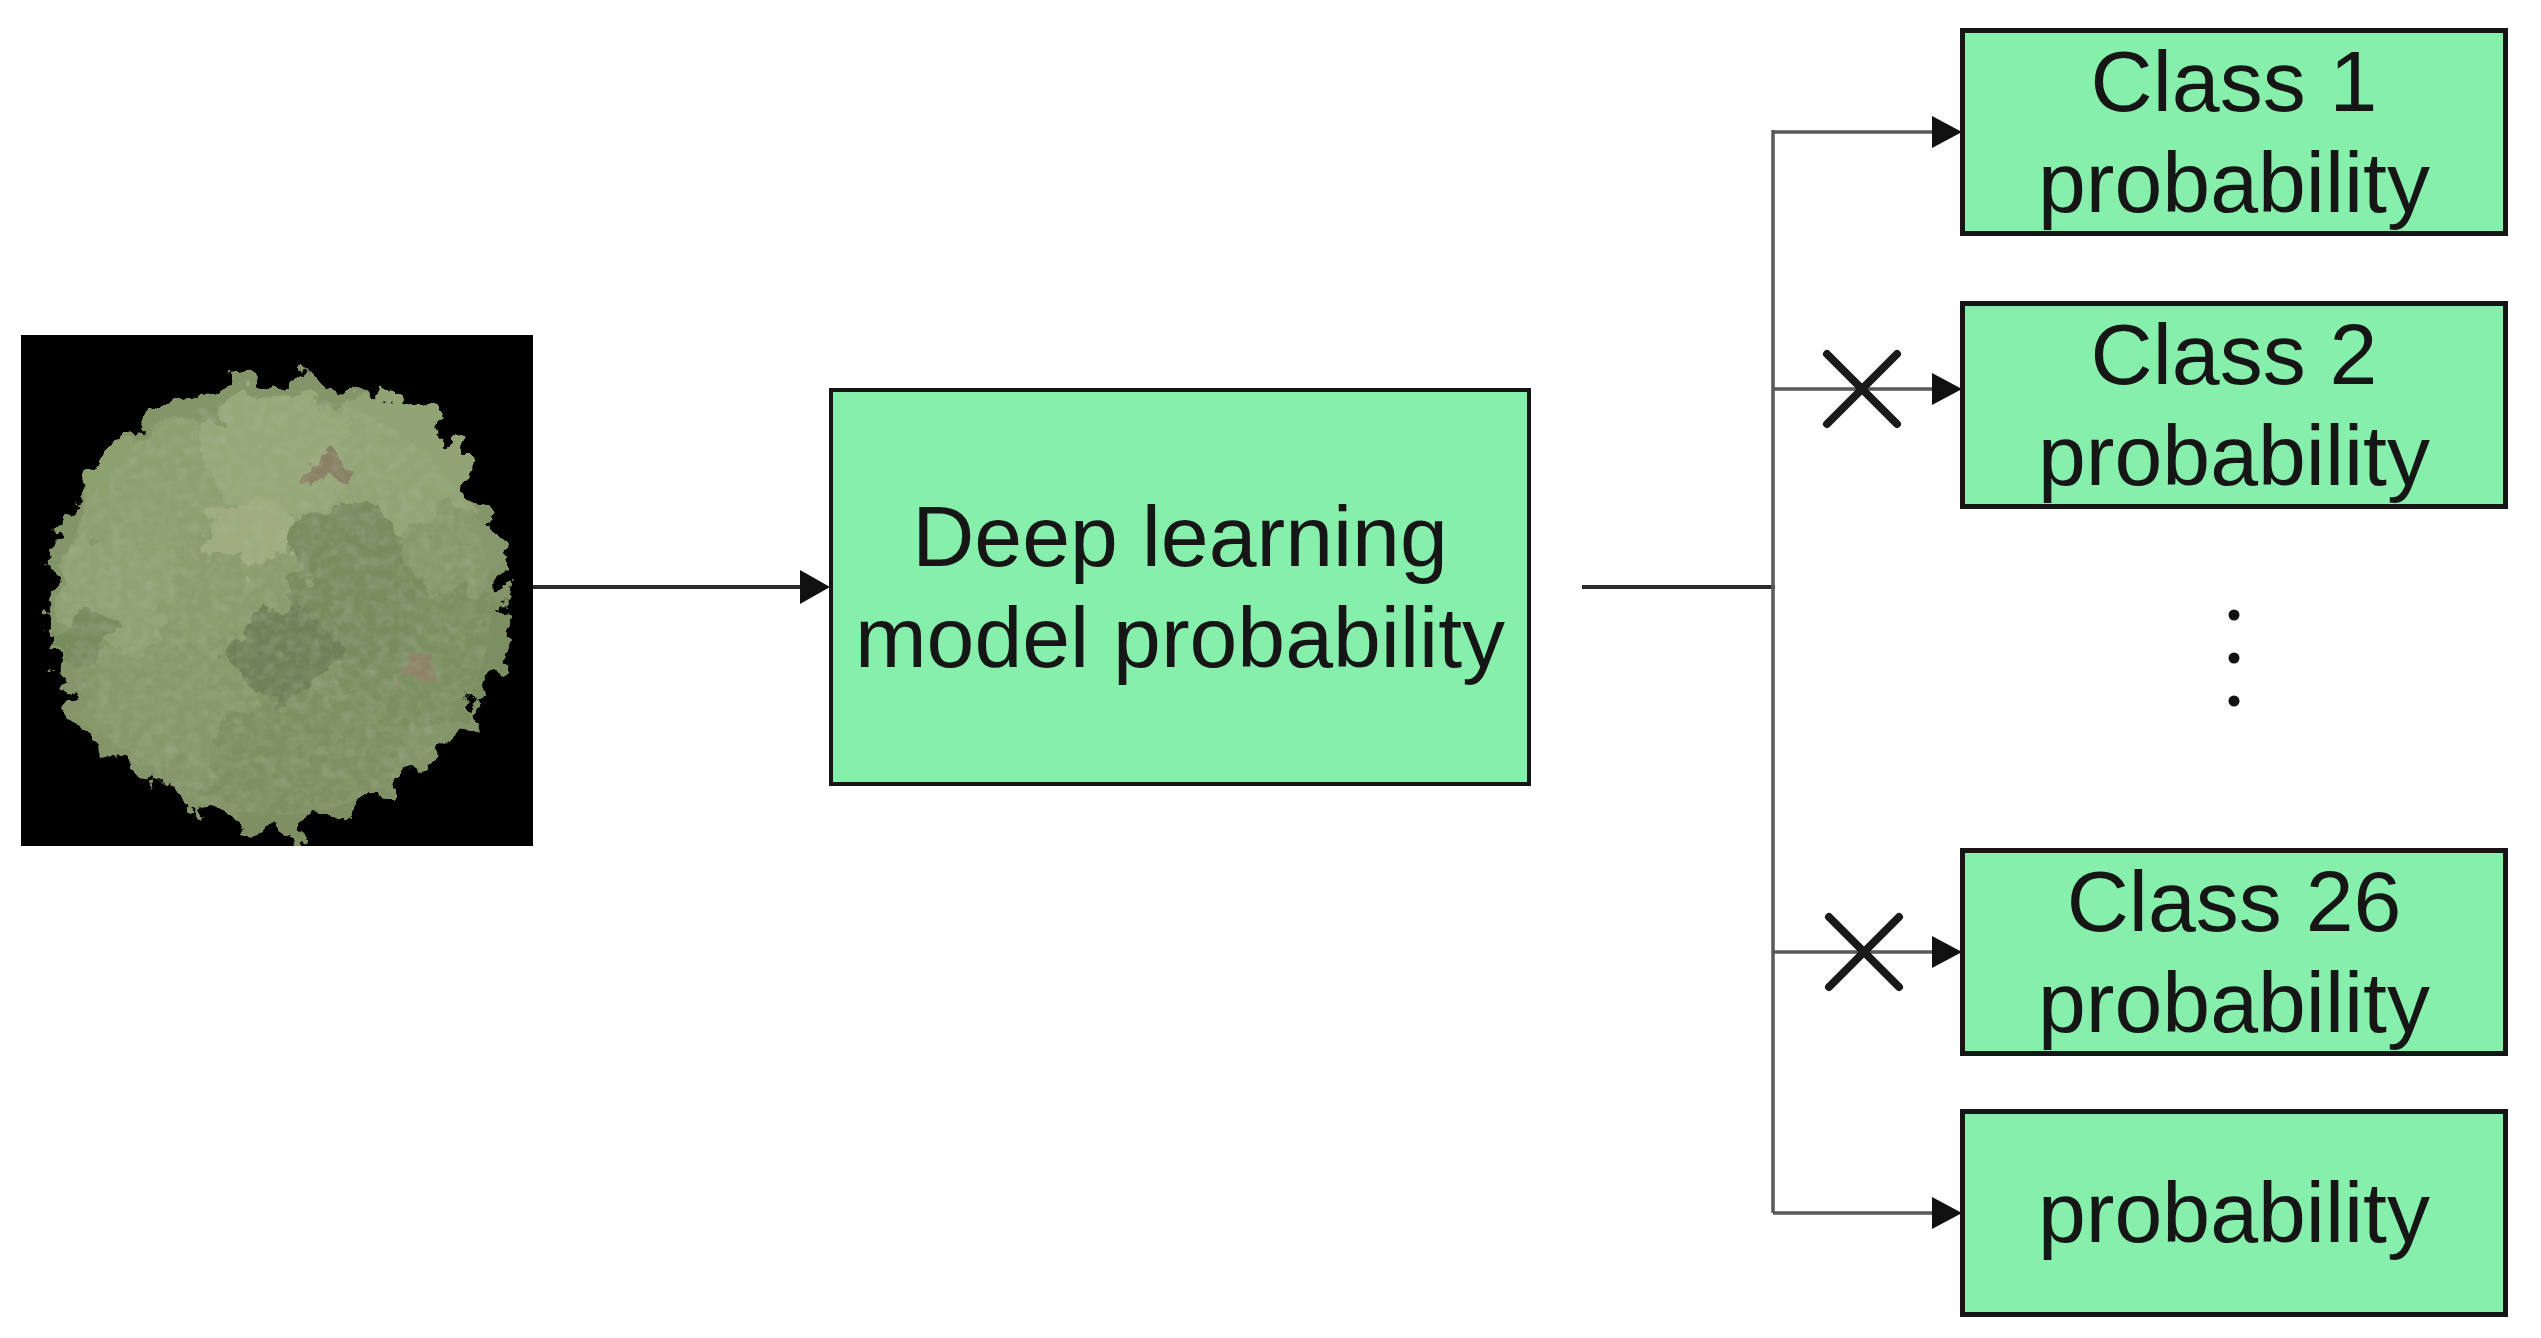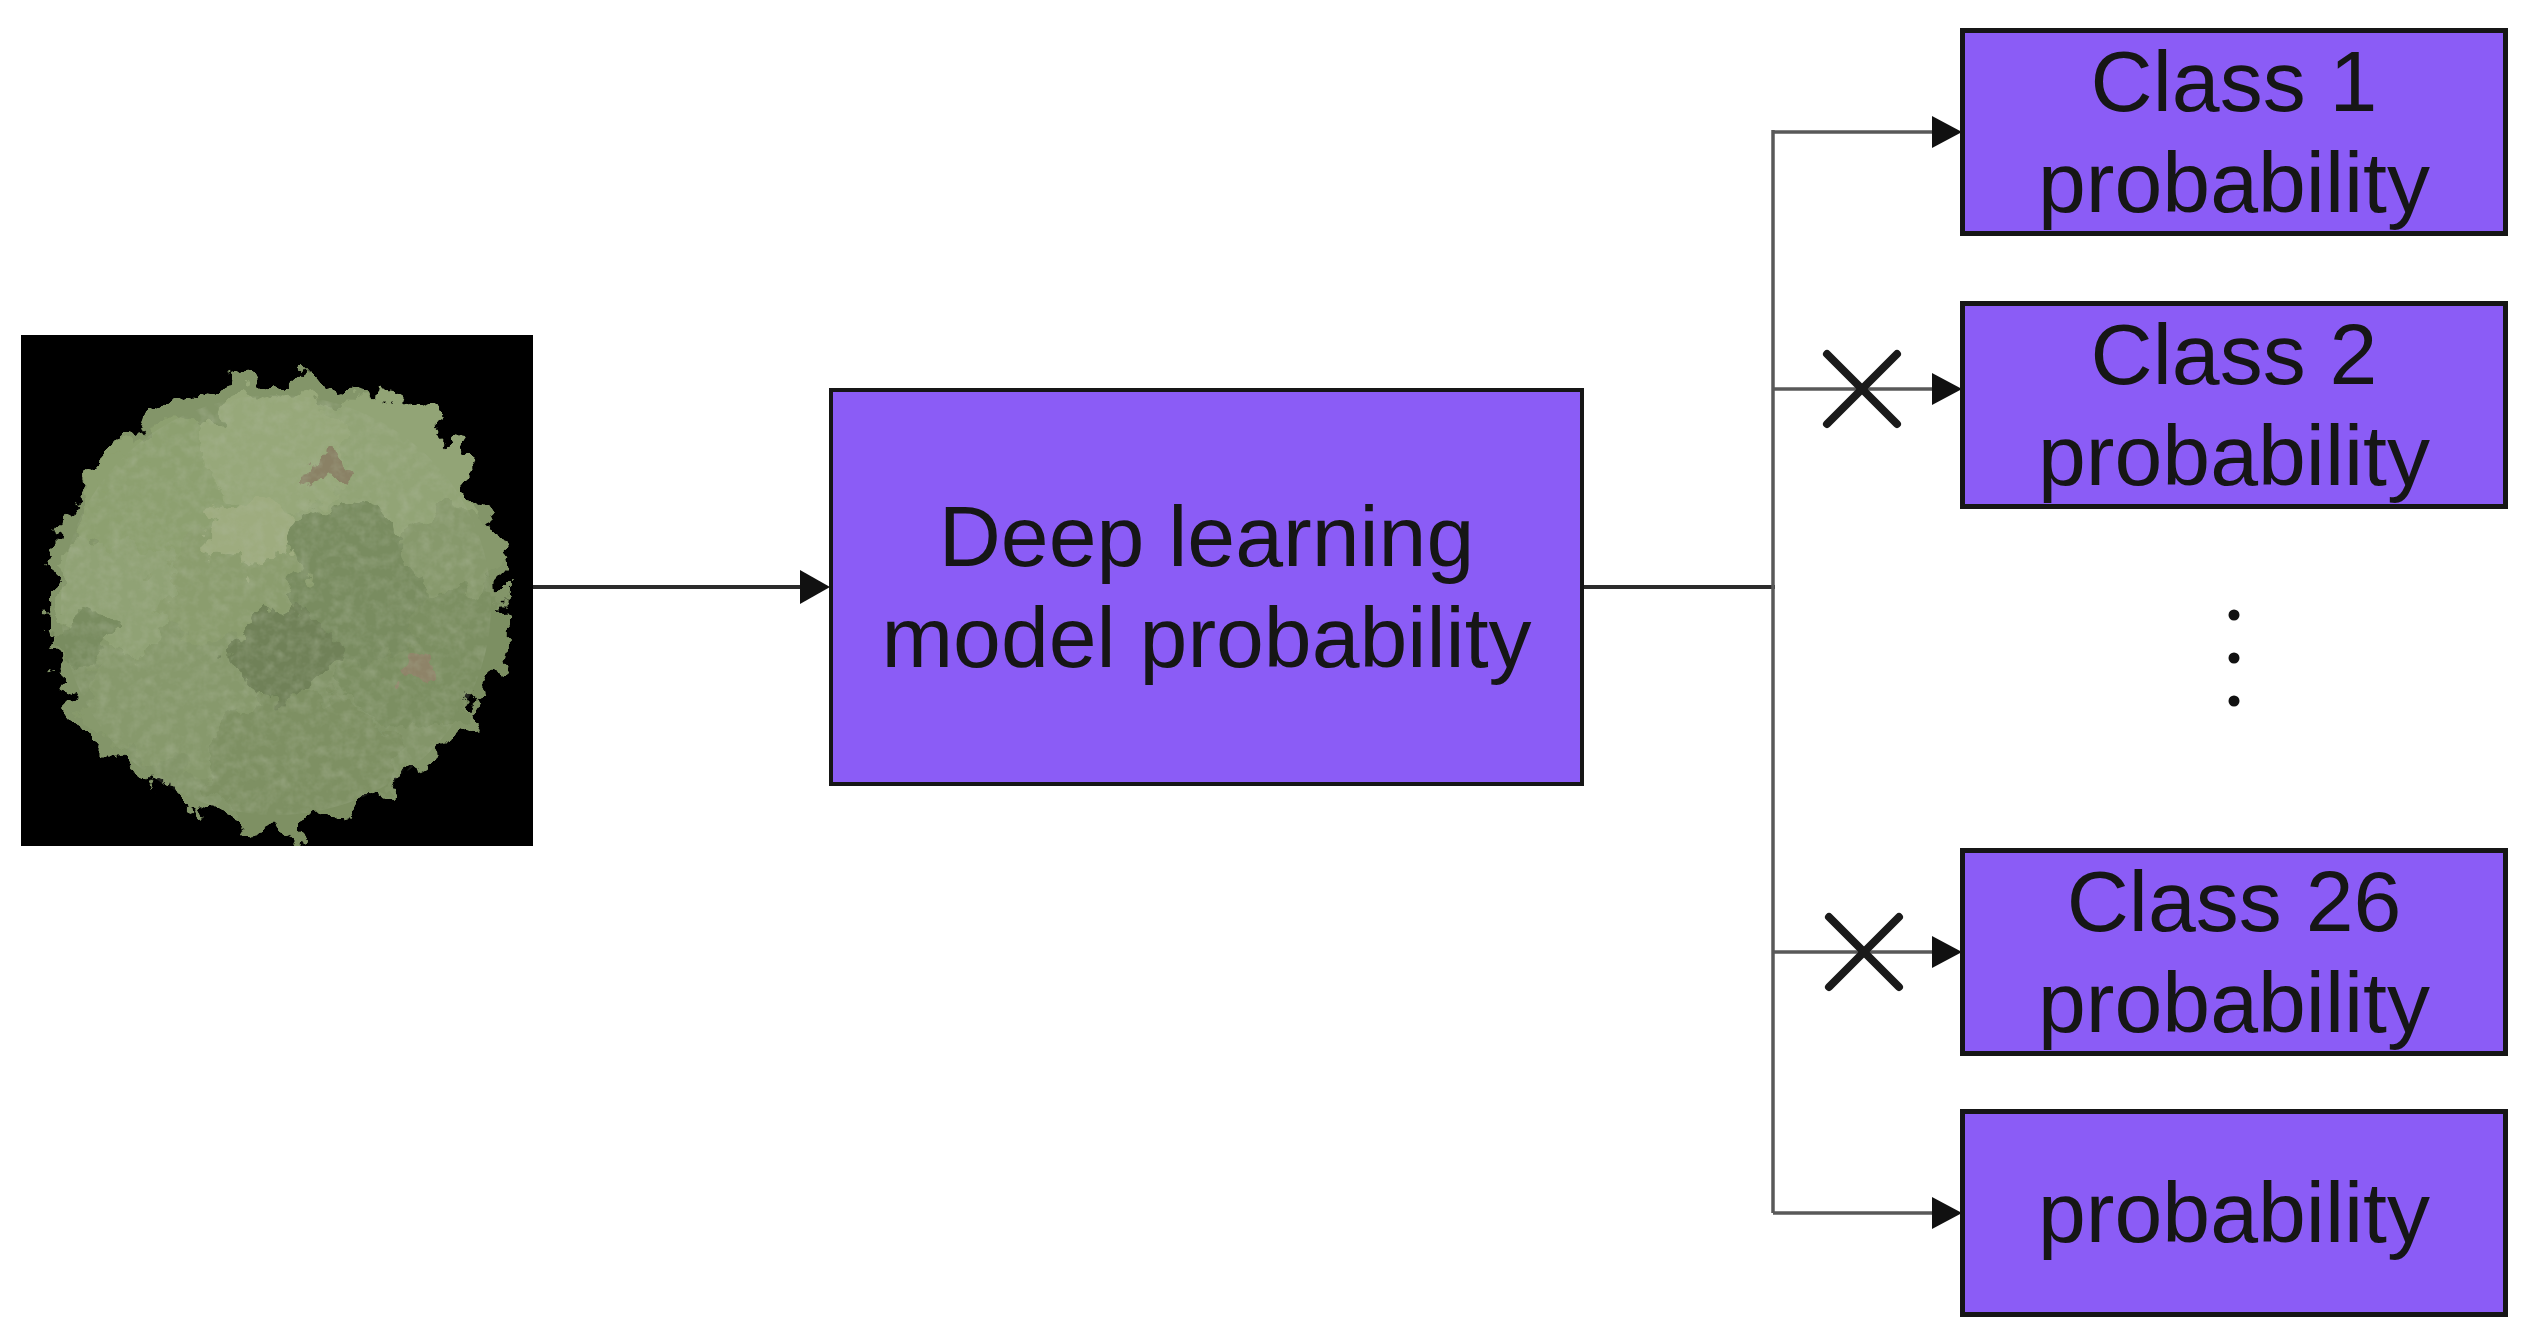--- a/index.html
+++ b/index.html
@@ -20,33 +20,33 @@
   }
   .tree-wrap {
     position: absolute;
     left: 21px; top: 335px;
     width: 512px; height: 511px;
   }
   .tree-wrap svg { display: block; width: 100%; height: 100%; }
   .box {
     position: absolute;
     box-sizing: border-box;
-    background: #8b5cf6;
+    background: #86efac;
     display: flex;
     flex-direction: column;
     justify-content: center;
     align-items: center;
     text-align: center;
     font-size: 86px;
     line-height: 1.18;
     white-space: nowrap;
   }
   .model-box {
     left: 829px; top: 388px;
-    width: 755px; height: 398px;
+    width: 702px; height: 398px;
     border: 4px solid #161616;
   }
   .class-box {
     left: 1960px;
     width: 548px; height: 208px;
     border: 5px solid #161616;
   }
   .box .line { display: block; }
 </style>
 </head>

